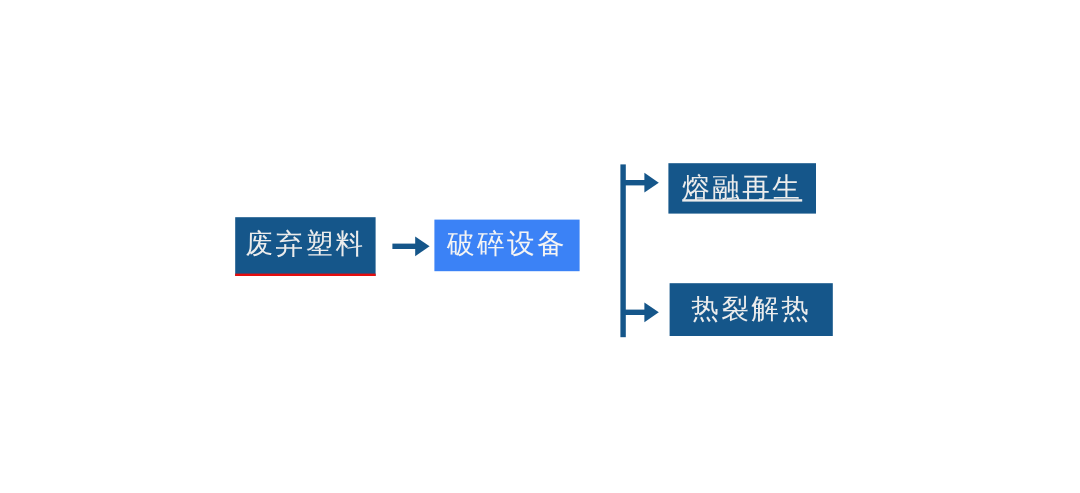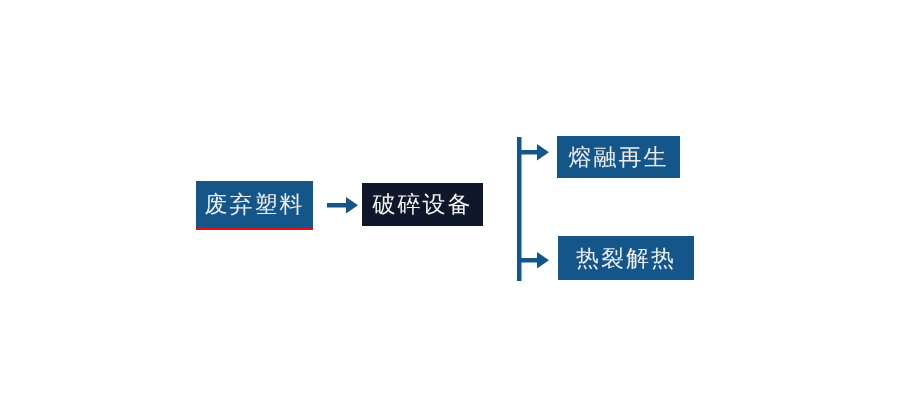--- a/index.html
+++ b/index.html
@@ -22,34 +22,34 @@
     justify-content: center;
     box-sizing: border-box;
     color: #ececec;
     font-size: 23px;
     font-weight: 400;
     letter-spacing: 2px;
     line-height: 1;
     white-space: nowrap;
   }
   .node-blue { background: #15568a; }
-  .node-red  { background: #0f172a; }
+  .node-red  { background: #3b82f6; }
   .node-waste {
     left: 196px; top: 181px;
     width: 117px; height: 49px;
     border-bottom: 2px solid #e50d0d;
   }
   .node-crush {
     left: 362px; top: 183px;
     width: 121px; height: 43px;
     color: #f4f4f4;
   }
   .node-melt {
     left: 557px; top: 136px;
-    width: 123px; height: 42px;
+    width: 123px; height: 42px; text-decoration: underline;
   }
   .node-pyro {
     left: 558px; top: 236px;
     width: 136px; height: 44px;
   }
   svg.connectors {
     position: absolute;
     left: 0; top: 0;
     width: 900px; height: 411px;
     pointer-events: none;

